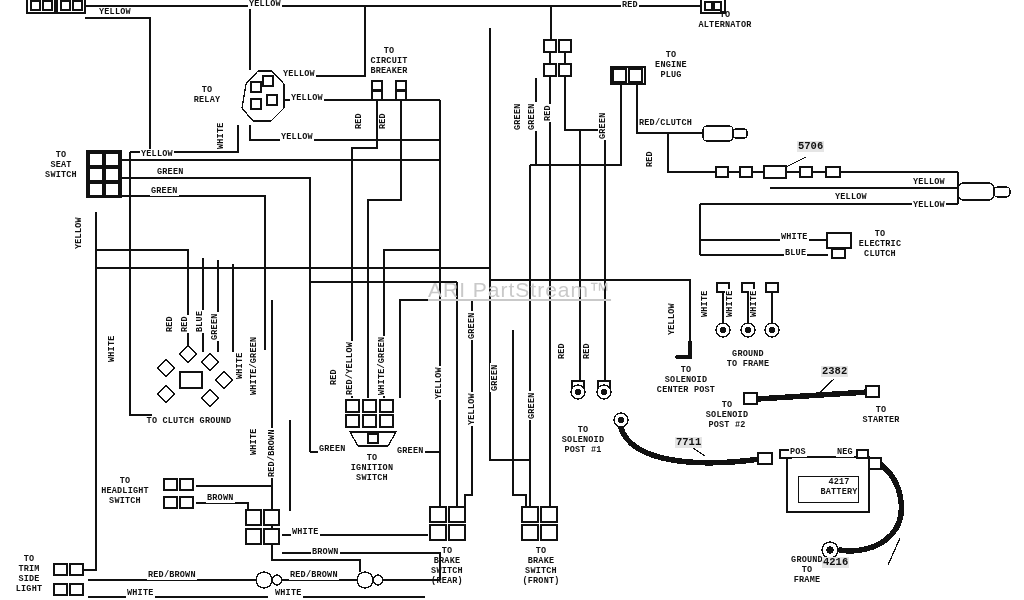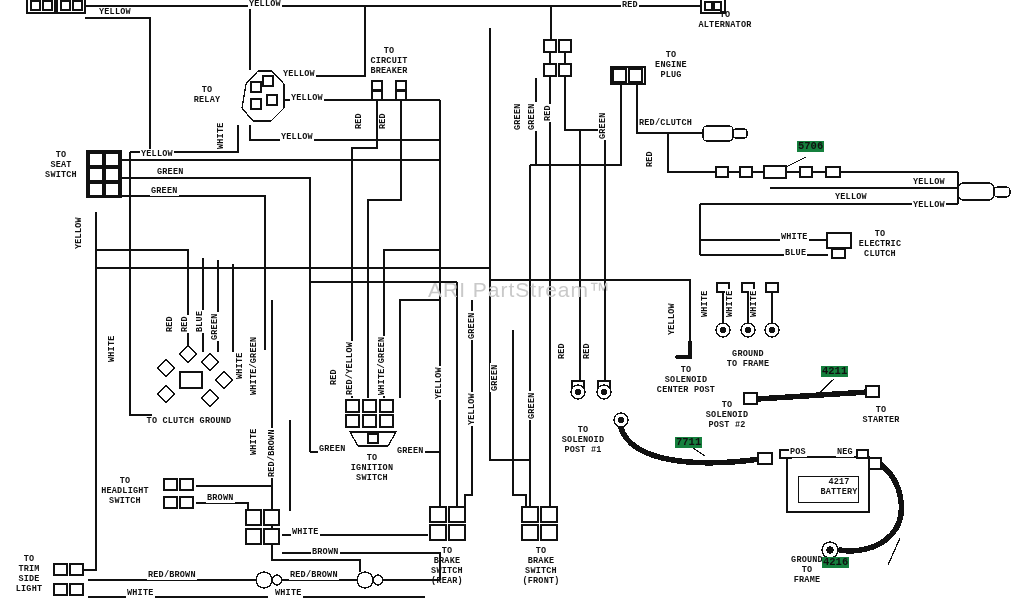--- a/index.html
+++ b/index.html
@@ -5,23 +5,23 @@
   html,body{margin:0;padding:0;background:#fff;}
   #stage{position:relative;width:1024px;height:600px;background:#fff;overflow:hidden;
          font-family:"Liberation Mono","DejaVu Sans Mono",monospace;color:#111;}
   #stage svg{position:absolute;left:0;top:0;shape-rendering:crispEdges;}
   .wl{position:absolute;font-size:8.5px;font-weight:700;line-height:10px;white-space:nowrap;
       background:#fff;padding:0 1px;letter-spacing:.2px;}
   .vl{position:absolute;font-size:8.5px;font-weight:700;line-height:10px;white-space:nowrap;
       background:#fff;padding:0 1px;letter-spacing:.2px;transform:rotate(-90deg);transform-origin:0 100%;}
   .cl{position:absolute;font-size:8.5px;font-weight:700;line-height:10px;text-align:center;
       white-space:pre-line;letter-spacing:.2px;}
-  .pn{position:absolute;font-size:10.5px;font-weight:700;line-height:11px;background:#15803d;padding:0 1px;}
+  .pn{position:absolute;font-size:10.5px;font-weight:700;line-height:11px;background:#e5e5e5;padding:0 1px;}
   .wm{position:absolute;font-size:21px;font-weight:400;color:#c9c9c9;letter-spacing:1px;
-      font-family:"Liberation Sans",sans-serif;}
+      font-family:"Liberation Sans",sans-serif;text-decoration:underline;}
 </style>
 </head>
 <body>
 
 <div id="stage">
 
 <svg width="1024" height="600" viewBox="0 0 1024 600">
   <g stroke="#111" stroke-width="1.4" fill="none">
     <path d="M85,6 H712"></path>
     <path d="M85,18 H150 V152 M130,152 H238 V125 M130,152 V415 H152"></path>
@@ -311,21 +311,21 @@
 <span class="vl" style="left:500px;top:382px">GREEN</span>
 <span class="vl" style="left:537px;top:410px">GREEN</span>
 <span class="vl" style="left:567px;top:350px">RED</span>
 <span class="vl" style="left:592px;top:350px">RED</span>
 <span class="vl" style="left:677px;top:326px">YELLOW</span>
 <span class="vl" style="left:710px;top:308px">WHITE</span>
 <span class="vl" style="left:735px;top:308px">WHITE</span>
 <span class="vl" style="left:759px;top:308px">WHITE</span>
 
 <span class="pn" style="left:797px;top:141px">5706</span>
-<span class="pn" style="left:821px;top:366px">4211</span>
+<span class="pn" style="left:821px;top:366px">2382</span>
 <span class="pn" style="left:675px;top:437px">7711</span>
 <span class="pn" style="left:822px;top:557px">4216</span>
 
 <span class="cl" style="left:787px;top:477px;width:104px">4217
 BATTERY</span>
 <span class="wl" style="left:789px;top:447px">POS</span>
 <span class="wl" style="left:836px;top:447px">NEG</span>
 
 </div>
 

